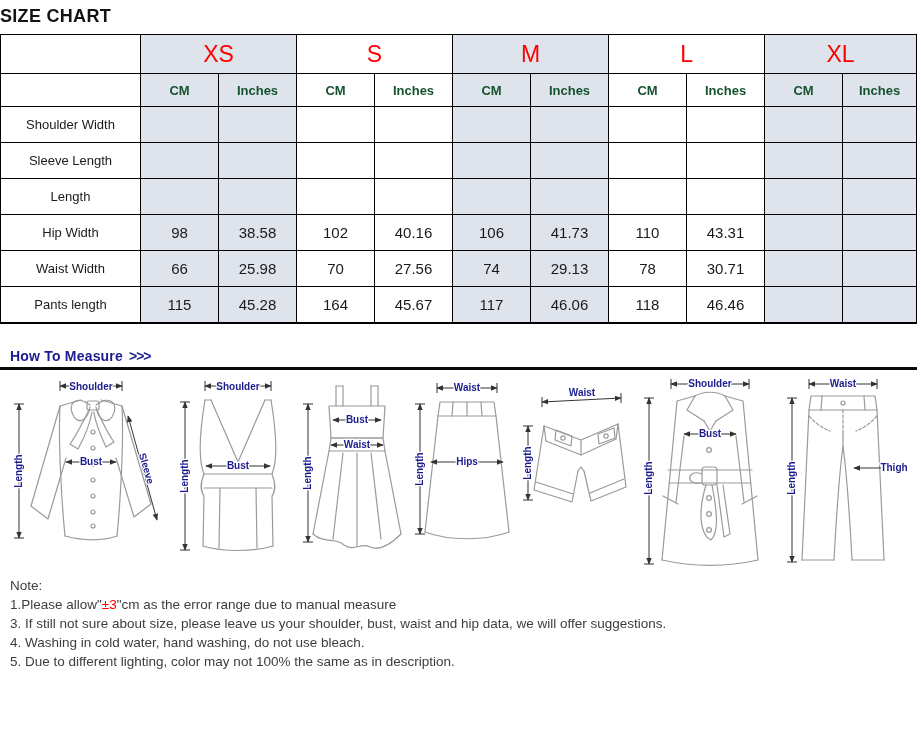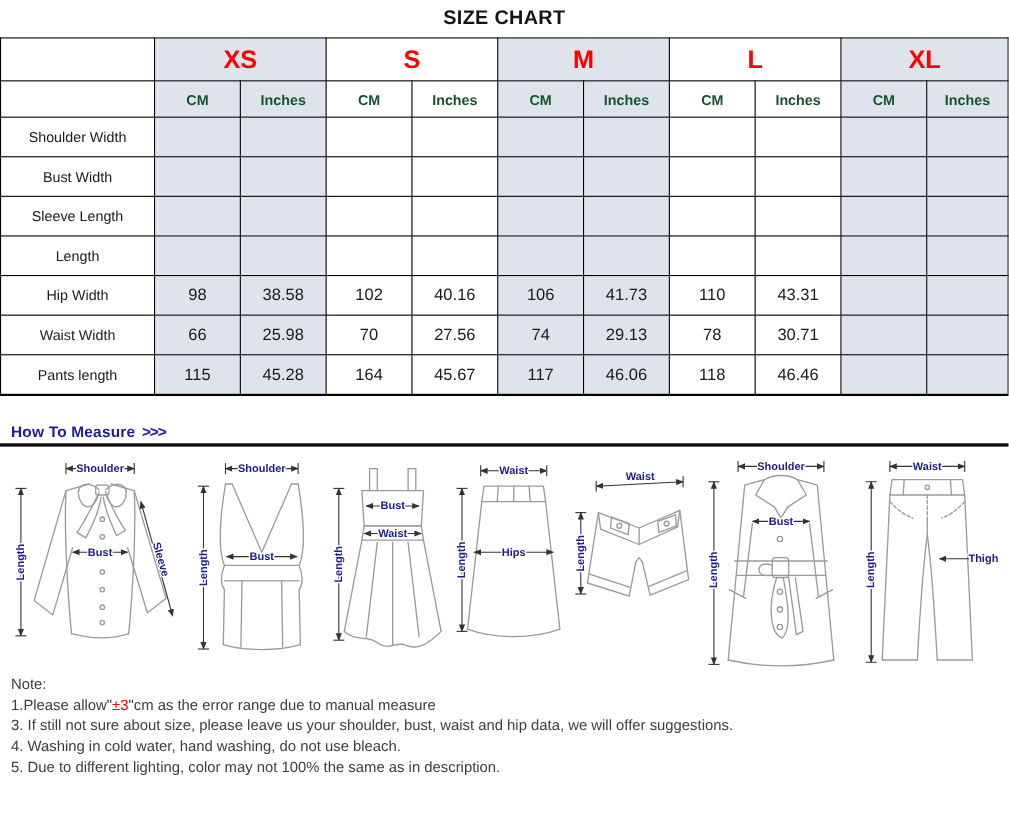--- a/index.html
+++ b/index.html
@@ -9,47 +9,47 @@
   --note_text:#3d3d3d;
   --line_art:#9a9a9a;
   --border:#000000;
 }
 *{box-sizing:border-box;}
 body{
   margin:0;background:#ffffff;width:917px;height:751px;overflow:hidden;
   font-family:"Liberation Sans",sans-serif;
 }
 .title{
-  padding-top:6px;text-align:center;font-size:18px;font-weight:bold;
+  padding-top:6px;font-size:18px;font-weight:bold;
   color:#141414;letter-spacing:.3px;
 }
 table.size-table{
   border-collapse:collapse;table-layout:fixed;width:917px;margin-top:7px;
   border-bottom:2px solid var(--border);
 }
 .size-table td{
   border:1px solid var(--border);text-align:center;vertical-align:middle;
   overflow:hidden;white-space:nowrap;padding:0;
 }
 .size-table td.shade{background:var(--cell_shade);}
 tr.sizes-row td{height:39px;}
-td.size-head{font-size:23px;color:var(--accent_red);font-weight:700;}
+td.size-head{font-size:23px;color:var(--accent_red);font-weight:400;}
 tr.units-row td{height:33px;}
 td.unit{font-size:13px;font-weight:bold;color:#14532d;}
 tbody tr{height:36px;}
 td.row-label{font-size:13px;color:#1a1a1a;}
 td.val{font-size:15px;color:#1a1a1a;}
 .htm{
   margin:24px 0 0 10px;font-size:14px;font-weight:bold;color:var(--navy);
   letter-spacing:.2px;
 }
 .htm .arrows{margin-left:6px;letter-spacing:-1px;}
 .rule{margin-top:3px;border-top:3px solid #0a0a0a;}
 .figures{
-  display:flex;justify-content:space-between;align-items:flex-start;
+  display:flex;justify-content:space-between;align-items:flex-end;
   padding:8px 8px 0 8px;height:200px;
 }
 .fig{display:block;overflow:visible;}
 .fig .g{stroke:var(--line_art);fill:none;stroke-width:1.2;stroke-linejoin:round;stroke-linecap:round;}
 .fig .m{stroke:#333;fill:none;stroke-width:1;}
 .fig text{
   fill:var(--navy);font-size:10px;font-weight:bold;text-anchor:middle;
   font-family:"Liberation Sans",sans-serif;
   paint-order:stroke;stroke:#ffffff;stroke-width:2.5px;stroke-linejoin:round;
 }
@@ -108,33 +108,20 @@
           <td class="val"></td>
           <td class="val"></td>
           <td class="val shade"></td>
           <td class="val shade"></td>
           <td class="val"></td>
           <td class="val"></td>
           <td class="val shade"></td>
           <td class="val shade"></td>
         </tr>
         <tr>
-          <td class="row-label">Bust Width</td>
-          <td class="val shade"></td>
-          <td class="val shade"></td>
-          <td class="val"></td>
-          <td class="val"></td>
-          <td class="val shade"></td>
-          <td class="val shade"></td>
-          <td class="val"></td>
-          <td class="val"></td>
-          <td class="val shade"></td>
-          <td class="val shade"></td>
-        </tr>
-        <tr>
           <td class="row-label">Sleeve Length</td>
           <td class="val shade"></td>
           <td class="val shade"></td>
           <td class="val"></td>
           <td class="val"></td>
           <td class="val shade"></td>
           <td class="val shade"></td>
           <td class="val"></td>
           <td class="val"></td>
           <td class="val shade"></td>

